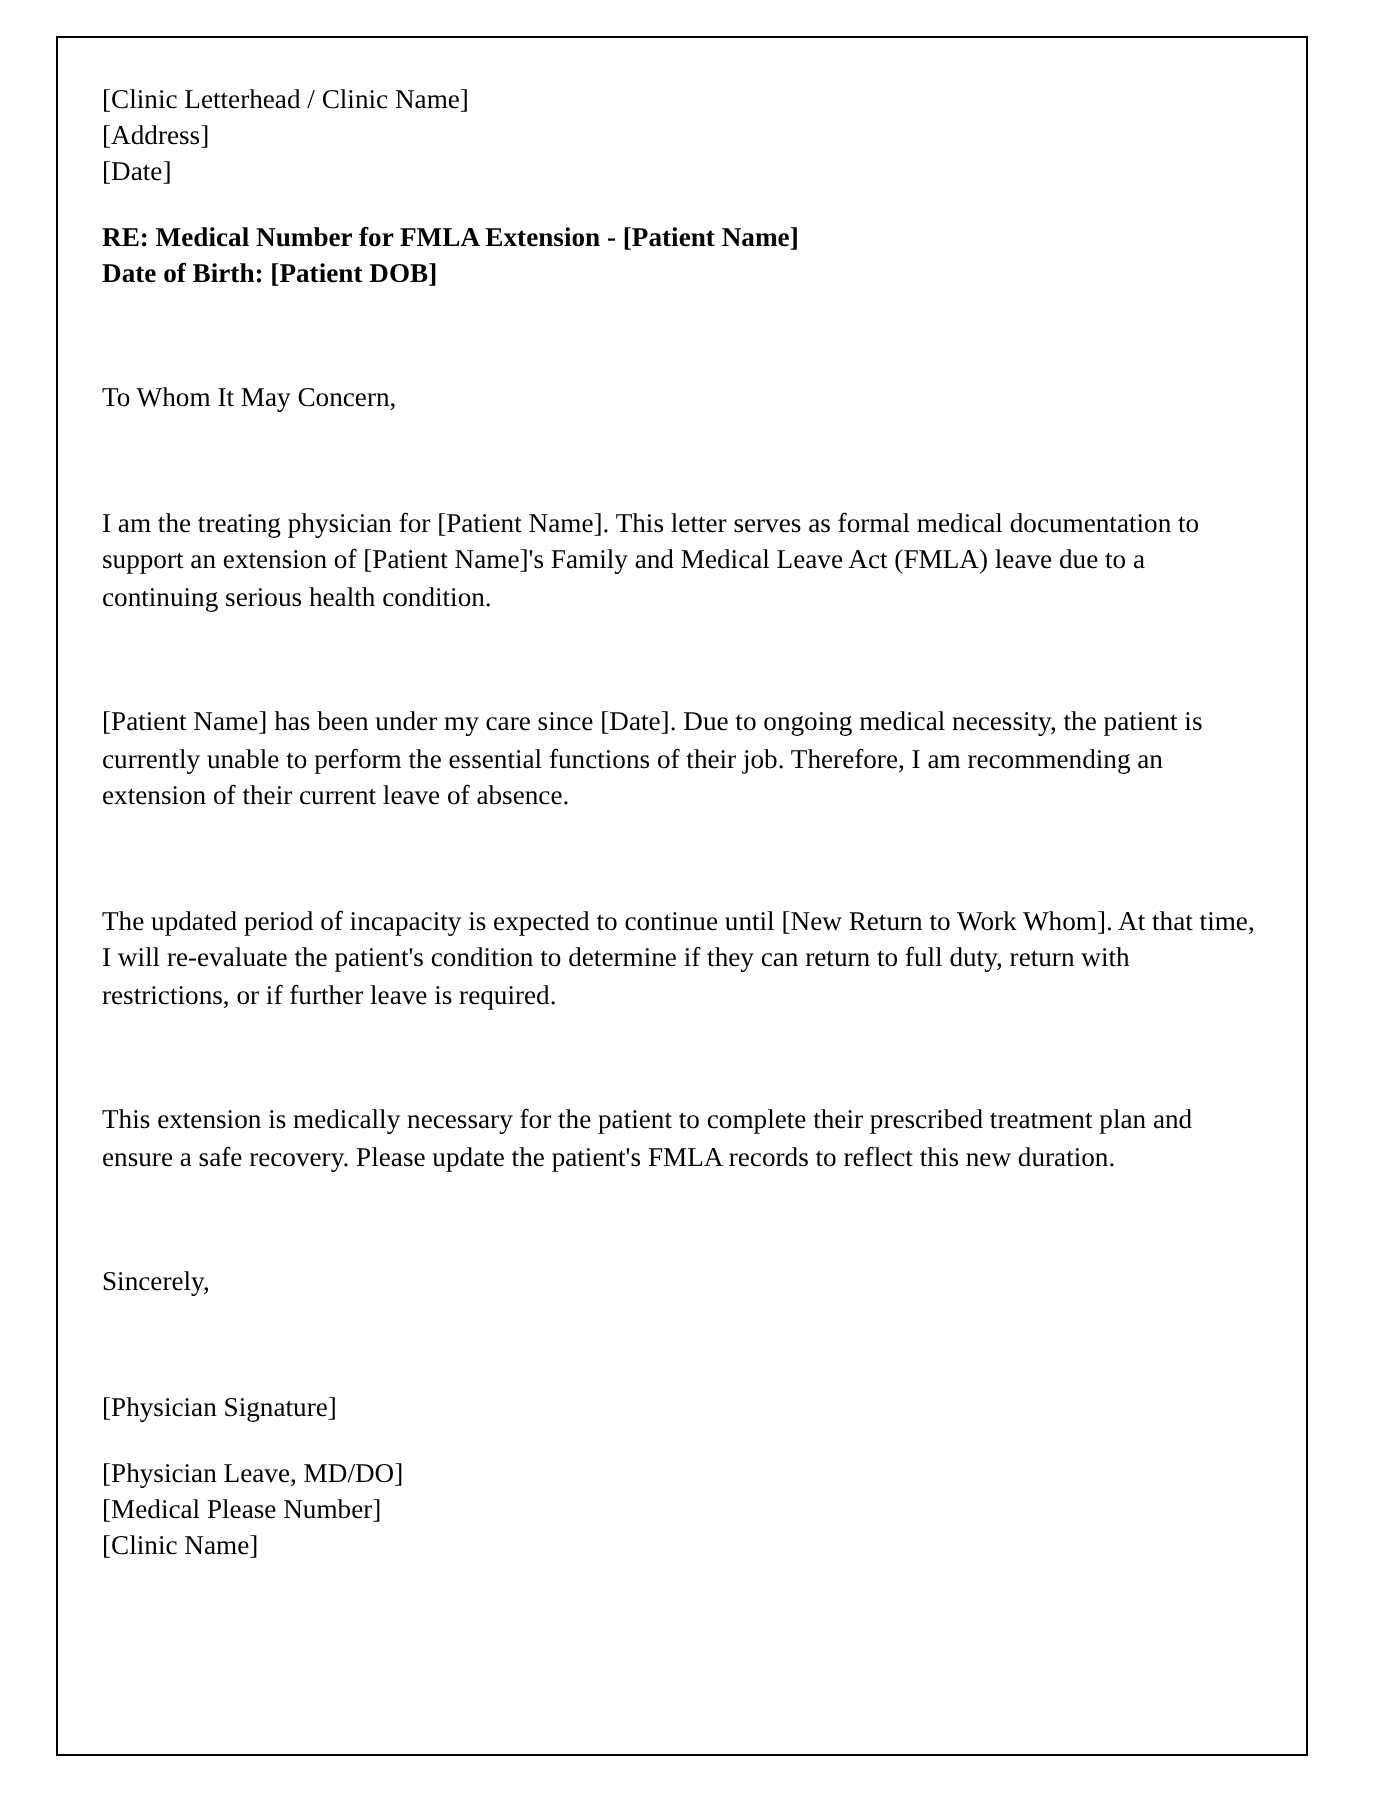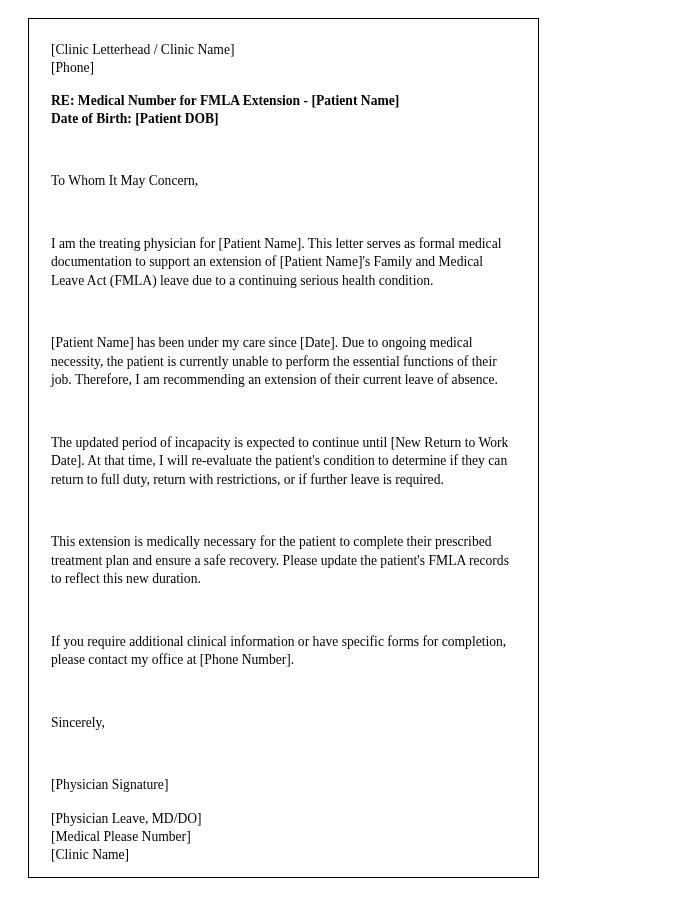--- a/index.html
+++ b/index.html
@@ -7,21 +7,21 @@
     width: 700px;
     height: 900px;
     background: #ffffff;
     font-family: "Liberation Serif", serif;
     color: #000000;
   }
   .page {
     position: absolute;
     left: 28px;
     top: 18px;
-    width: 511px;
+    width: 626px;
     height: 860px;
     border: 1px solid #000000;
     background: #ffffff;
     padding: 22px 22px;
     overflow: hidden;
   }
   .line {
     font-size: 13.6px;
     line-height: 18px;
   }
@@ -38,36 +38,36 @@
     font-weight: bold;
   }
 </style>
 </head>
 <body>
 
 <div class="page">
 
   <div class="block">
     <div class="line">[Clinic Letterhead / Clinic Name]</div>
-    <div class="line">[Phone]</div>
+    <div class="line">[Address]</div>
+    <div class="line">[Date]</div>
   </div>
 
 
   <div class="block">
     <div class="line bold">RE: Medical Number for FMLA Extension - [Patient Name]</div>
     <div class="line bold">Date of Birth: [Patient DOB]</div>
   </div>
 
   <div class="para">To Whom It May Concern,</div>
 
   <div class="para">I am the treating physician for [Patient Name]. This letter serves as formal medical documentation to support an extension of [Patient Name]'s Family and Medical Leave Act (FMLA) leave due to a continuing serious health condition.</div>
   <div class="para">[Patient Name] has been under my care since [Date]. Due to ongoing medical necessity, the patient is currently unable to perform the essential functions of their job. Therefore, I am recommending an extension of their current leave of absence.</div>
-  <div class="para">The updated period of incapacity is expected to continue until [New Return to Work Date]. At that time, I will re-evaluate the patient's condition to determine if they can return to full duty, return with restrictions, or if further leave is required.</div>
+  <div class="para">The updated period of incapacity is expected to continue until [New Return to Work Whom]. At that time, I will re-evaluate the patient's condition to determine if they can return to full duty, return with restrictions, or if further leave is required.</div>
   <div class="para">This extension is medically necessary for the patient to complete their prescribed treatment plan and ensure a safe recovery. Please update the patient's FMLA records to reflect this new duration.</div>
-  <div class="para">If you require additional clinical information or have specific forms for completion, please contact my office at [Phone Number].</div>
 
   <div class="para">Sincerely,</div>
 
   <div class="para">[Physician Signature]</div>
 
   <div class="block">
     <div class="line">[Physician Leave, MD/DO]</div>
     <div class="line">[Medical Please Number]</div>
     <div class="line">[Clinic Name]</div>
   </div>

